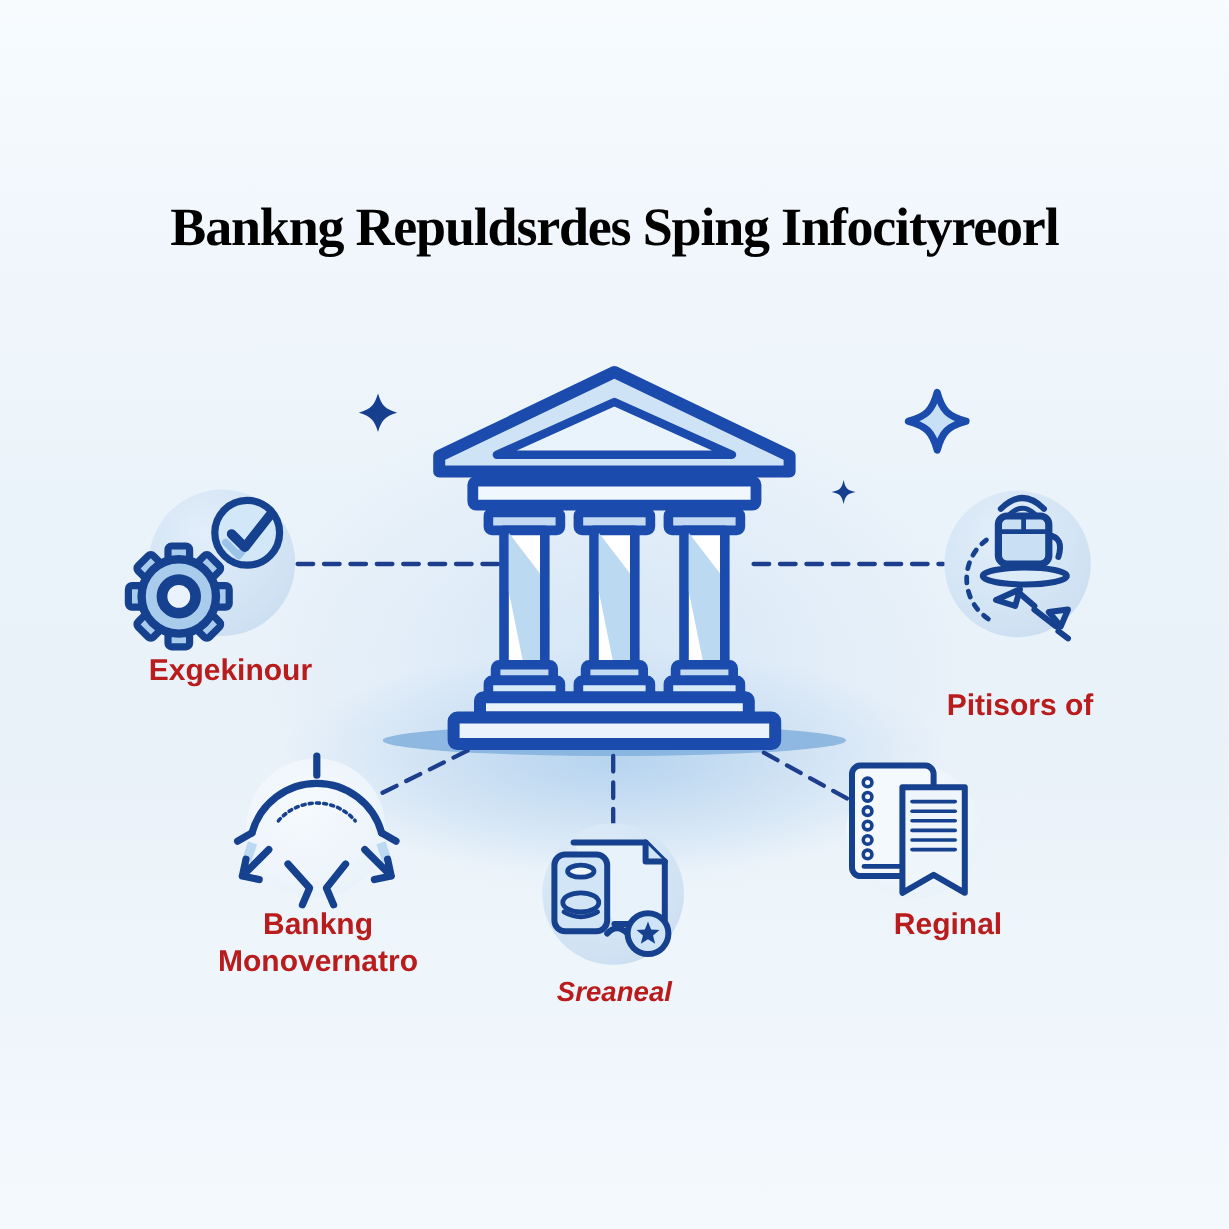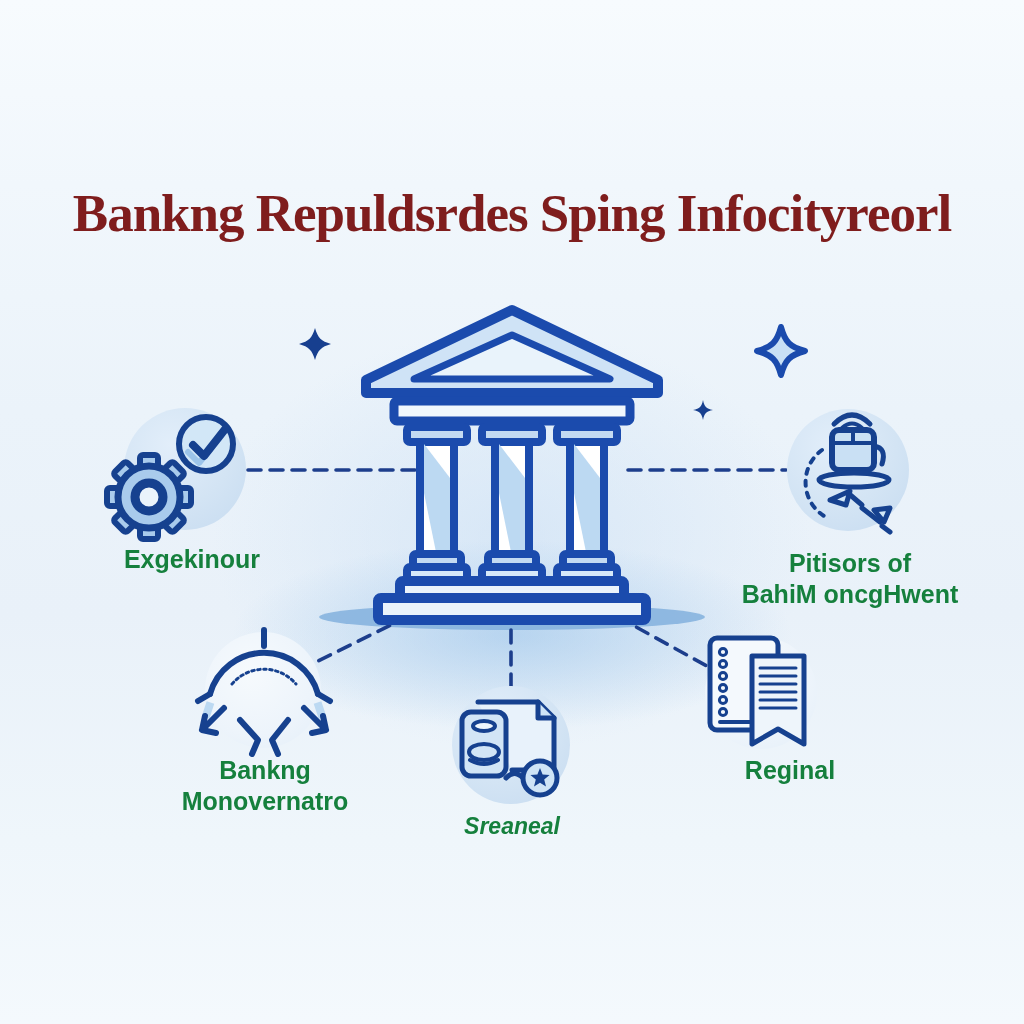--- a/index.html
+++ b/index.html
@@ -11,32 +11,32 @@
   .abs{position:absolute;}
   
   .glow{position:absolute;border-radius:50%;pointer-events:none;}
   .glow-center{left:212px;top:330px;width:600px;height:420px;
     background:radial-gradient(closest-side,rgba(205,225,245,.65),rgba(205,225,245,0));}
   .glow-base{left:232px;top:540px;width:560px;height:190px;
     background:radial-gradient(closest-side,rgba(150,193,232,.55),rgba(150,193,232,0));}
   
   .title{
     left:0;top:163px;width:1024px;text-align:center;
-    font-family:"Liberation Serif",serif;font-weight:700;font-size:53px;
-    letter-spacing:-1px;color:#7f1d1d;margin-top:20px;
+    font-family:"Liberation Serif",serif;font-weight:700;font-size:45px;
+    letter-spacing:-1px;color:#000000;
   }
   
   .node-circle{border-radius:50%;
     background:radial-gradient(circle at 38% 30%,#e2eefa 0%,#d3e4f4 55%,#c6dbf0 100%);}
   .node-circle.faint{background:radial-gradient(circle at 40% 35%,#f6fafd 0%,#edf4fb 60%,#e3eef8 100%);}
   
-  .node-label{text-align:center;color:#15803d;font-weight:700;line-height:1.22;}
+  .node-label{text-align:center;color:#b91c1c;font-weight:700;line-height:1.22;}
   .node-label .l1,.node-label .l2{display:block;}
   .lbl-left{left:42px;top:544px;width:300px;font-size:25px;}
-  .lbl-right{left:700px;top:548px;width:300px;font-size:25px;}
+  .lbl-right{left:700px;top:573px;width:300px;font-size:25px;}
   .lbl-bl{left:115px;top:755px;width:300px;font-size:25px;}
   .lbl-bc{left:362px;top:812px;width:300px;font-size:23px;font-weight:600;font-style:italic;}
   .lbl-br{left:640px;top:755px;width:300px;font-size:25px;}
   svg{display:block;}
 </style>
 </head>
 <body>
 
 <div class="glow glow-center"></div>
 <div class="glow glow-base"></div>
@@ -215,21 +215,20 @@
       <line x1="60" y1="78" x2="96" y2="78"></line>
     </g>
   </g>
 </svg>
 
 <div class="abs node-label lbl-left">
   <span class="l1">Exgekinour</span>
 </div>
 <div class="abs node-label lbl-right">
   <span class="l1">Pitisors of</span>
-  <span class="l2">BahiM oncgHwent</span>
 </div>
 <div class="abs node-label lbl-bl">
   <span class="l1">Bankng</span>
   <span class="l2">Monovernatro</span>
 </div>
 <div class="abs node-label lbl-bc">
   <span class="l1">Sreaneal</span>
 </div>
 <div class="abs node-label lbl-br">
   <span class="l1">Reginal</span>

